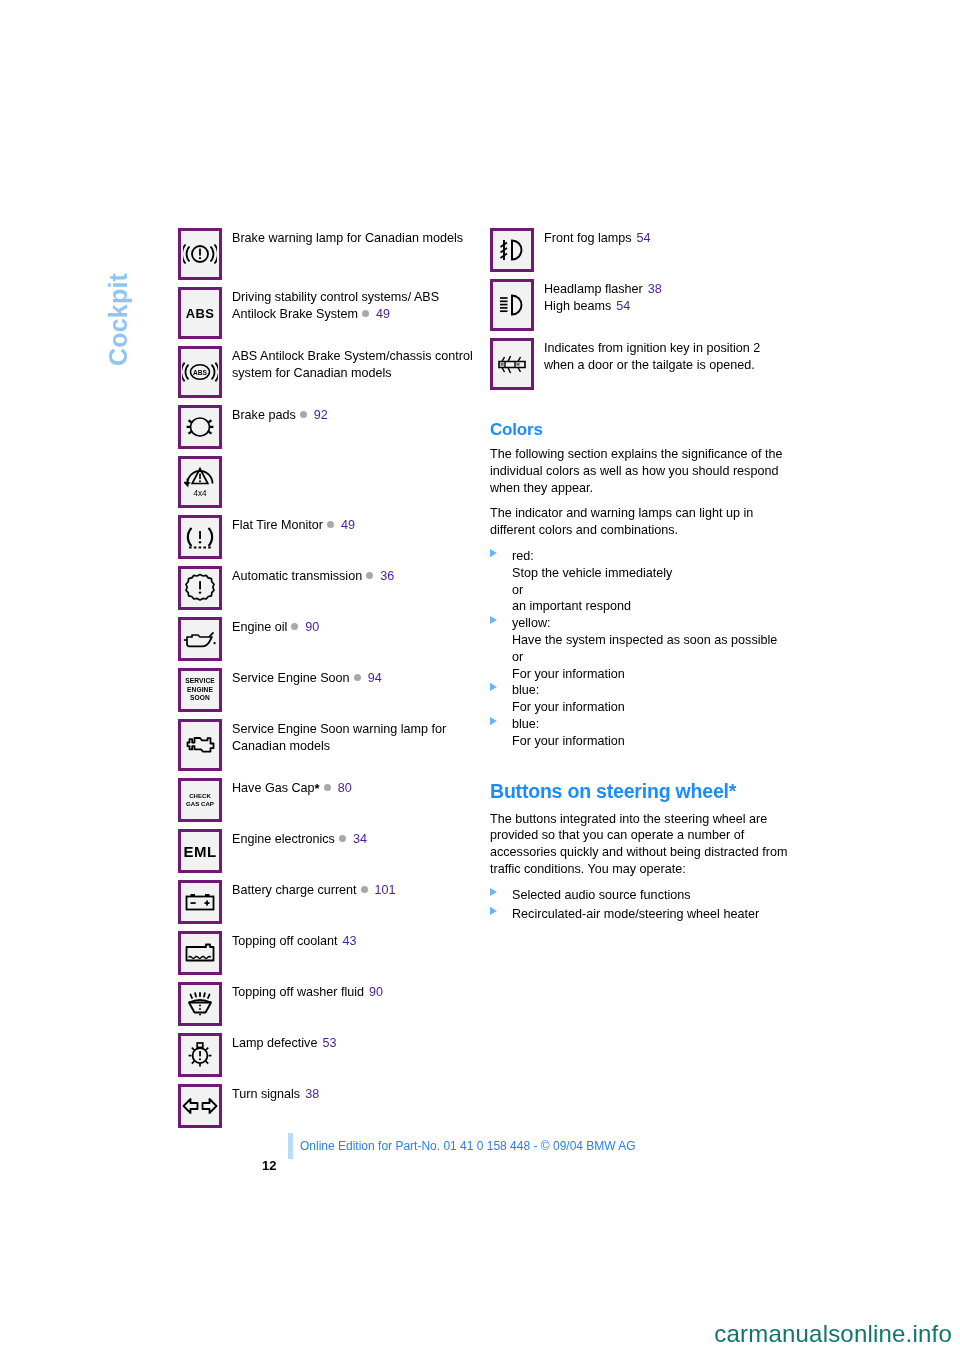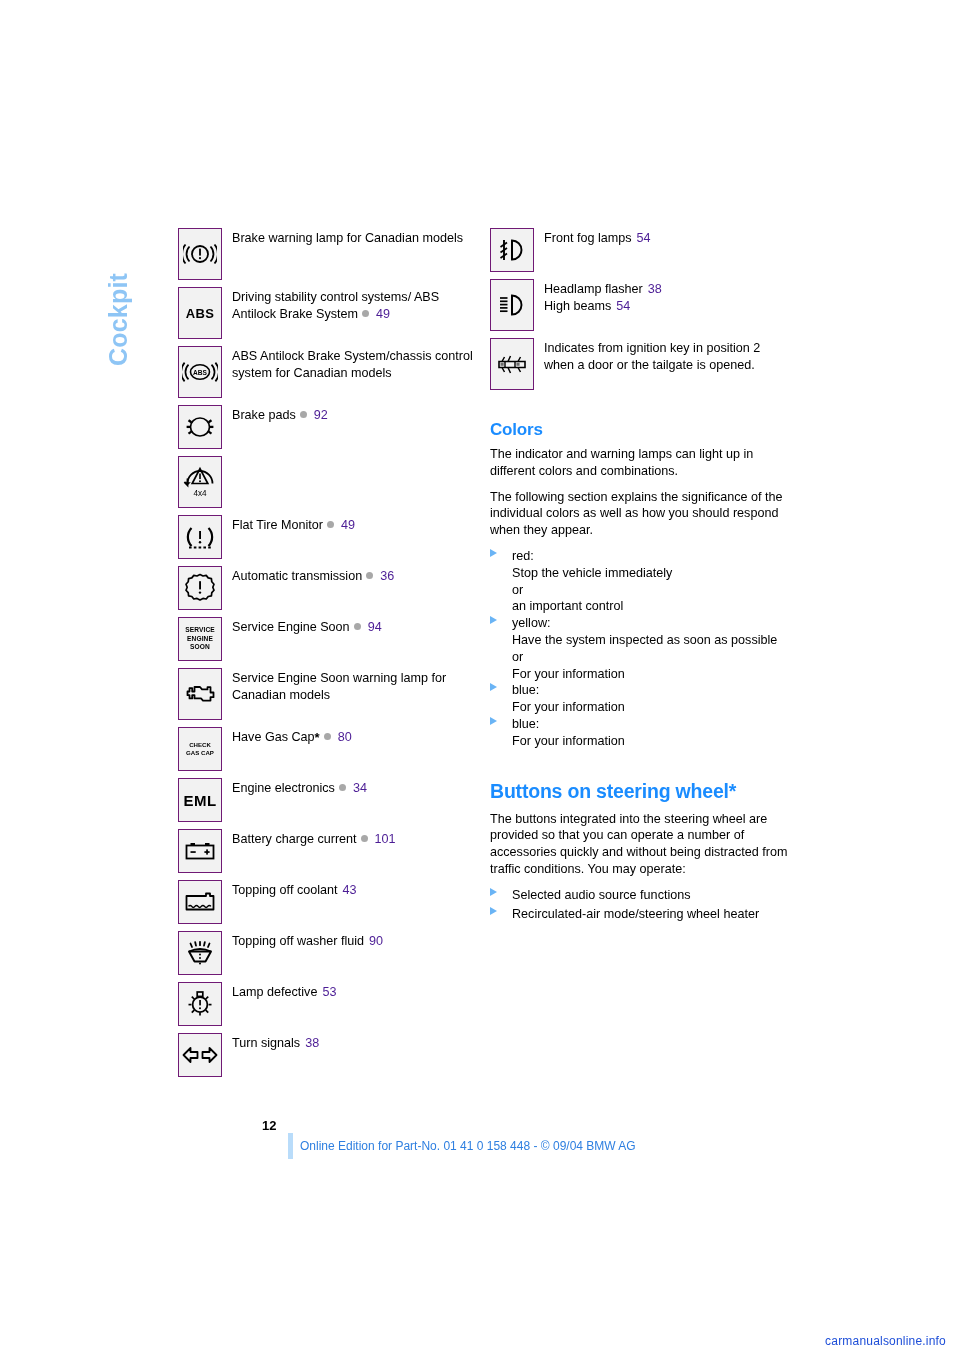--- a/index.html
+++ b/index.html
@@ -35,21 +35,21 @@
   
   .col-left{position:absolute;left:178px;top:228px;width:300px;}
   .col-right{position:absolute;left:490px;top:228px;width:300px;}
 
   
   .sym-row{display:flex;align-items:flex-start;margin-bottom:7px;}
   .sym-box{
     width:44px;height:44px;
     flex:0 0 44px;
     background:#f2f2f2;
-    border:1px solid #701a75;
+    border:3px solid #701a75;
     box-sizing:border-box;
     position:relative;
     display:flex;align-items:center;justify-content:center;
     margin-right:10px;
   }
   .sym-box svg{display:block;}
   .sym-text{
     font-size:12.6px;
     line-height:16.6px;
     padding-top:2px;
@@ -101,35 +101,35 @@
   ul.arrow li .tri{
     position:absolute;left:0;top:1px;
     width:0;height:0;
     border-left:7px solid #6ab4f5;
     border-top:4.5px solid transparent;
     border-bottom:4.5px solid transparent;
   }
 
   
   .folio{
-    position:absolute;left:262px;top:1118px;
+    position:absolute;left:262px;top:1158px;
     font-size:13px;font-weight:bold;color:#000;
   }
   .footbar{
     position:absolute;left:288px;top:1133px;
     width:5px;height:26px;background:#b9dcfa;
   }
   .footnote{
     position:absolute;left:300px;top:1139px;
     font-size:12px;color:#2e7fe0;
     white-space:nowrap;
   }
   .watermark{
-    position:absolute;right:14px;bottom:10px;
-    font-size:12px;color:#1d4ed8;letter-spacing:.2px;
+    position:absolute;right:8px;bottom:10px;
+    font-size:24px;color:#0f766e;letter-spacing:.2px;
     font-family:"Liberation Sans", sans-serif;
   }
 
   
   .t-abs{font-size:13px;font-weight:bold;letter-spacing:.3px;}
   .t-eml{font-size:15px;font-weight:bold;letter-spacing:.5px;}
   .t-ses{font-size:6.6px;font-weight:bold;line-height:8.4px;text-align:center;letter-spacing:.1px;}
   .t-cgc{font-size:6.1px;font-weight:bold;line-height:7.6px;text-align:center;letter-spacing:0px;}
 </style>
 </head>
@@ -239,20 +239,33 @@
           <path d="M15 1.5 L18 3 L21.2 2.4 L23.2 4.9 L26.4 5.6 L26.8 8.8 L29 11.2 L27.8 14.2 L29 17.2 L26.8 19.6 L26.4 22.8 L23.2 23.5 L21.2 26 L18 25.4 L15 27 L12 25.4 L8.8 26 L6.8 23.5 L3.6 22.8 L3.2 19.6 L1 17.2 L2.2 14.2 L1 11.2 L3.2 8.8 L3.6 5.6 L6.8 4.9 L8.8 2.4 L12 3 Z" fill="none" stroke="#000" stroke-width="1.7" stroke-linejoin="round"></path>
           <rect x="14.1" y="8.2" width="1.9" height="8.2" fill="#000"></rect>
           <circle cx="15" cy="19.6" r="1.2" fill="#000"></circle>
         </svg>
       </div>
       <div class="sym-text">
         <span class="lbl">Automatic transmission</span><span class="dot"></span><span class="ref">36</span>
       </div>
     </div>
 
+    <div class="sym-row">
+      <div class="sym-box">
+        <svg width="34" height="22" viewBox="0 0 34 22">
+          <path d="M4 9 L4 16 Q4 18.4 6.6 18.4 L19 18.4 Q24 18.4 26.5 13.5 L29 9 L17 9 L15 7 L9 7 L9 9 Z" fill="none" stroke="#000" stroke-width="1.7" stroke-linejoin="round"></path>
+          <path d="M4 12 L0.8 12" stroke="#000" stroke-width="1.7"></path>
+          <path d="M26 9 L30.5 4.4" stroke="#000" stroke-width="1.7"></path>
+          <circle cx="31.6" cy="15.2" r="1.1" fill="#000"></circle>
+        </svg>
+      </div>
+      <div class="sym-text">
+        <span class="lbl">Engine oil</span><span class="dot"></span><span class="ref">90</span>
+      </div>
+    </div>
 
     <div class="sym-row">
       <div class="sym-box">
         <div class="t-ses">SERVICE<br>ENGINE<br>SOON</div>
       </div>
       <div class="sym-text">
         <span class="lbl">Service Engine Soon</span><span class="dot"></span><span class="ref">94</span>
       </div>
     </div>
 
@@ -424,36 +437,36 @@
           <rect x="22.4" y="12.8" width="3.2" height="3" fill="#000" opacity=".55"></rect>
         </svg>
       </div>
       <div class="sym-text">
         <span class="lbl">Indicates from ignition key in position 2 when a door or the tailgate is opened.</span>
       </div>
     </div>
 
     <div style="margin-top:30px;">
       <h2 class="sec">Colors</h2>
+      <p class="body">The following section explains the significance of the individual colors as well as how you should respond when they appear.</p>
       <p class="body">The indicator and warning lamps can light up in different colors and combinations.</p>
-      <p class="body">The following section explains the significance of the individual colors as well as how you should respond when they appear.</p>
 
       <ul class="arrow">
         <li>
           <span class="tri"></span>
           <span>red:</span>
         </li>
         <li style="padding-left:22px;list-style:none;">
           <span>Stop the vehicle immediately</span>
         </li>
         <li style="padding-left:22px;">
           <span>or</span>
         </li>
         <li style="padding-left:22px;">
-          <span>an important control</span>
+          <span>an important respond</span>
         </li>
 
         <li>
           <span class="tri"></span>
           <span>yellow:</span>
         </li>
         <li style="padding-left:22px;">
           <span>Have the system inspected as soon as possible</span>
         </li>
         <li style="padding-left:22px;">

